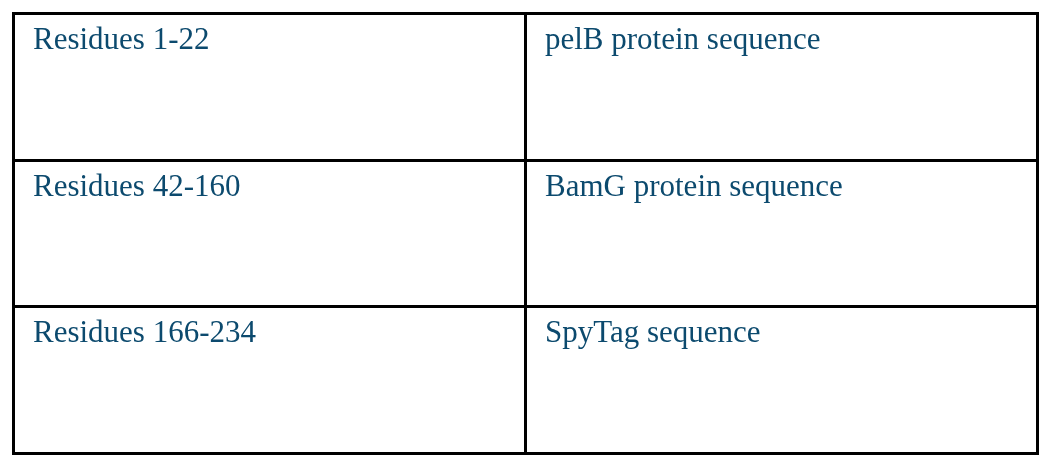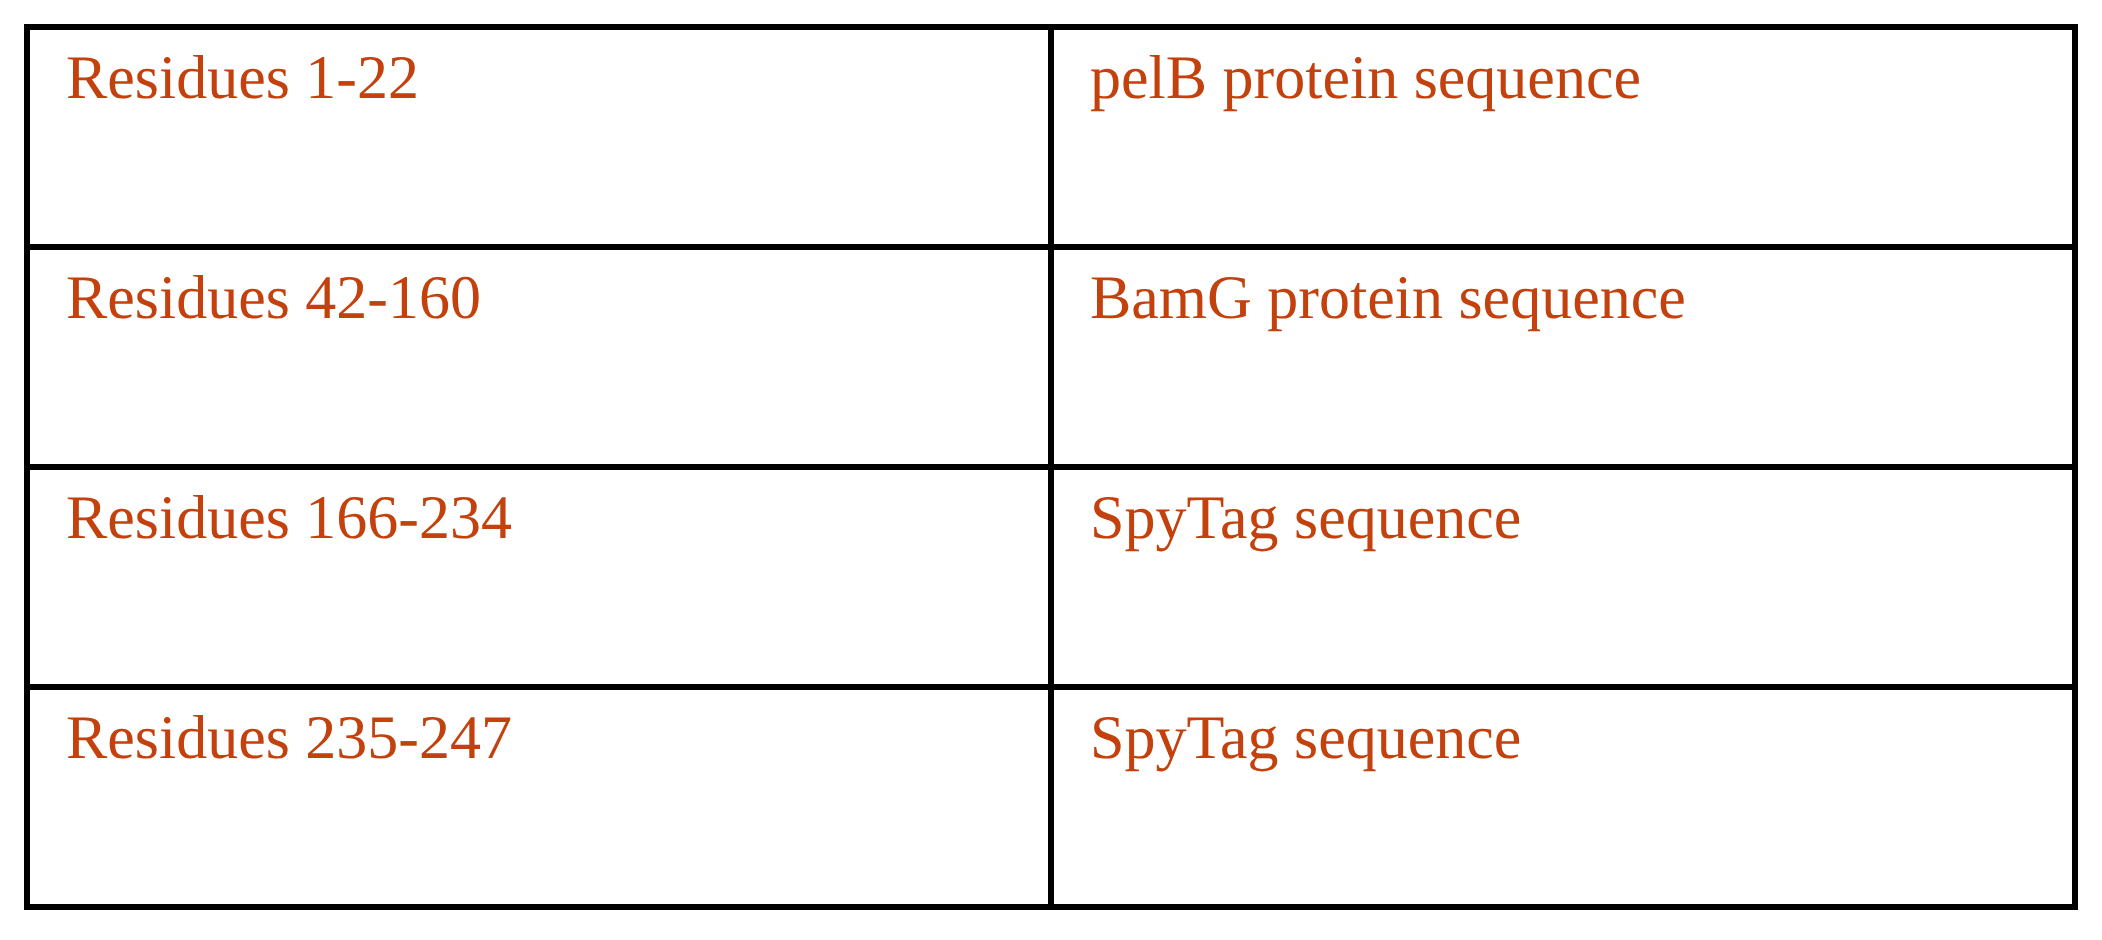--- a/index.html
+++ b/index.html
@@ -21,21 +21,21 @@
     height: 443px;
     border-collapse: collapse;
     table-layout: fixed;
     background: #ffffff;
   }
   table.residue-table td {
     border: 3px solid #000000;
     font-family: "Liberation Serif", "DejaVu Serif", serif;
     font-size: 31px;
     line-height: 36px;
-    color: #c2410c;
+    color: #0c4a6e;
     vertical-align: top;
     padding: 6px 6px 6px 18px;
     white-space: nowrap;
     overflow: hidden;
   }
   td.col-residues { width: 50%; }
   td.col-description { width: 50%; }
 </style>
 </head>
 <body>
@@ -47,18 +47,14 @@
       <td class="col-description">pelB protein sequence</td>
     </tr>
     <tr>
       <td class="col-residues">Residues 42-160</td>
       <td class="col-description">BamG protein sequence</td>
     </tr>
     <tr>
       <td class="col-residues">Residues 166-234</td>
       <td class="col-description">SpyTag sequence</td>
     </tr>
-    <tr>
-      <td class="col-residues">Residues 235-247</td>
-      <td class="col-description">SpyTag sequence</td>
-    </tr>
   </tbody>
 </table>
 
 </body></html>

